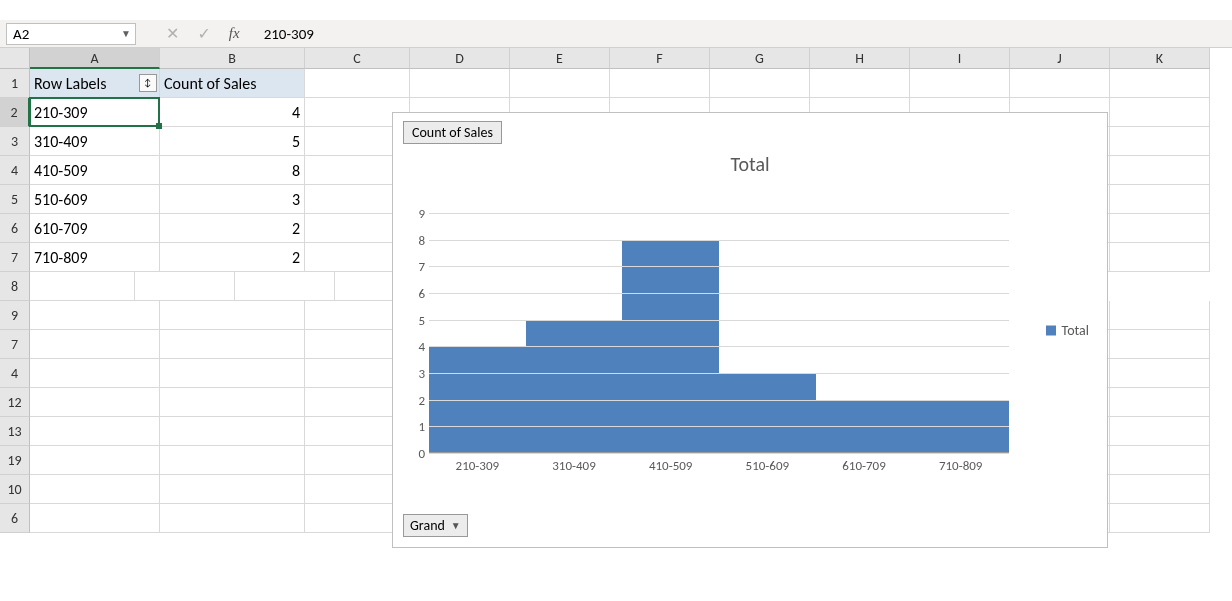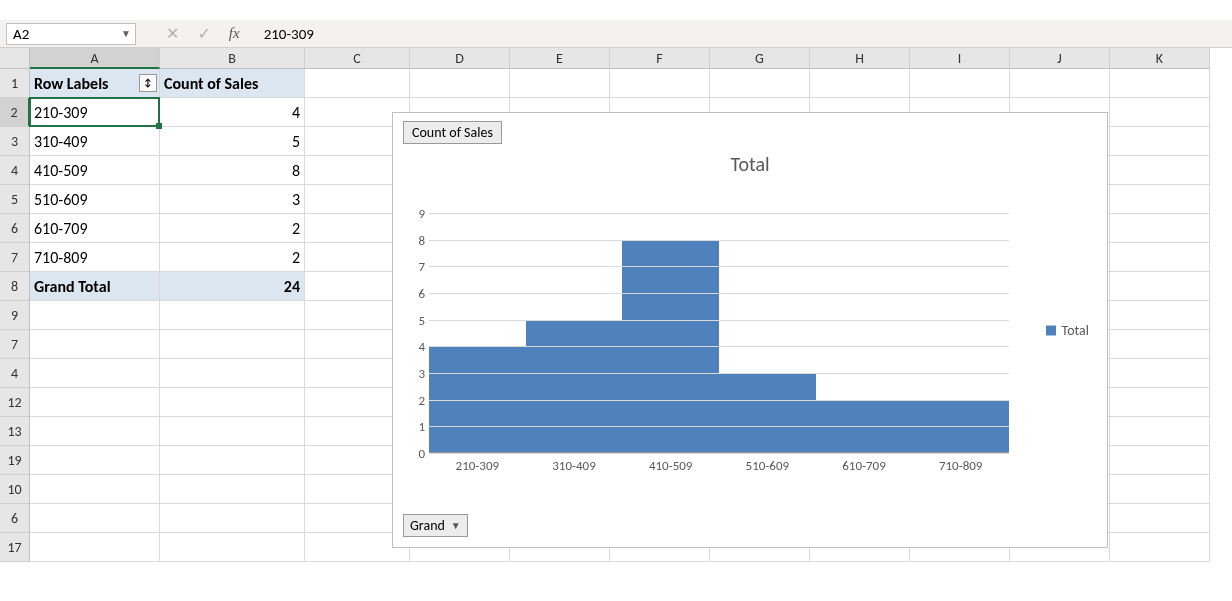--- a/index.html
+++ b/index.html
@@ -107,21 +107,21 @@
     border-bottom: 1px solid #d9d9d9;
     padding: 0 4px;
     height: 29px;
     line-height: 29px;
     font-size: 16px;
     color: #000;
     overflow: hidden;
     white-space: nowrap;
   }
   .cell.header-cell {
-    font-weight: bold;
+    font-weight: normal;
     background: #dce6f1;
     position: relative;
   }
   .cell.total-row {
     font-weight: bold;
     background: #dce6f1;
   }
   .cell.right { text-align: right; }
   .filter-btn {
     position: absolute;
@@ -383,22 +383,20 @@
         <div class="cell" style="width: 100px;"></div>
         <div class="cell" style="width: 100px;"></div>
         <div class="cell" style="width: 100px;"></div>
         <div class="cell" style="width: 100px;"></div>
         <div class="cell" style="width: 100px;"></div>
         <div class="cell" style="width: 100px;"></div>
         <div class="cell" style="width: 100px;"></div>
       </div>
       <div class="row">
         <div class="row-header">8</div>
-        <div class="cell total-row" style="width: 130px;">Grand Total</div>
-        <div class="cell total-row right" style="width: 145px;">24</div>
         <div class="cell" style="width: 105px;"></div>
         <div class="cell" style="width: 100px;"></div>
         <div class="cell" style="width: 100px;"></div>
         <div class="cell" style="width: 100px;"></div>
         <div class="cell" style="width: 100px;"></div>
         <div class="cell" style="width: 100px;"></div>
         <div class="cell" style="width: 100px;"></div>
         <div class="cell" style="width: 100px;"></div>
         <div class="cell" style="width: 100px;"></div>
       </div>
@@ -495,34 +493,20 @@
         <div class="cell" style="width: 100px;"></div>
         <div class="cell" style="width: 100px;"></div>
         <div class="cell" style="width: 100px;"></div>
         <div class="cell" style="width: 100px;"></div>
         <div class="cell" style="width: 100px;"></div>
         <div class="cell" style="width: 100px;"></div>
         <div class="cell" style="width: 100px;"></div>
       </div>
       <div class="row">
         <div class="row-header">6</div>
-        <div class="cell" style="width: 130px;"></div>
-        <div class="cell" style="width: 145px;"></div>
-        <div class="cell" style="width: 105px;"></div>
-        <div class="cell" style="width: 100px;"></div>
-        <div class="cell" style="width: 100px;"></div>
-        <div class="cell" style="width: 100px;"></div>
-        <div class="cell" style="width: 100px;"></div>
-        <div class="cell" style="width: 100px;"></div>
-        <div class="cell" style="width: 100px;"></div>
-        <div class="cell" style="width: 100px;"></div>
-        <div class="cell" style="width: 100px;"></div>
-      </div>
-      <div class="row">
-        <div class="row-header">17</div>
         <div class="cell" style="width: 130px;"></div>
         <div class="cell" style="width: 145px;"></div>
         <div class="cell" style="width: 105px;"></div>
         <div class="cell" style="width: 100px;"></div>
         <div class="cell" style="width: 100px;"></div>
         <div class="cell" style="width: 100px;"></div>
         <div class="cell" style="width: 100px;"></div>
         <div class="cell" style="width: 100px;"></div>
         <div class="cell" style="width: 100px;"></div>
         <div class="cell" style="width: 100px;"></div>

